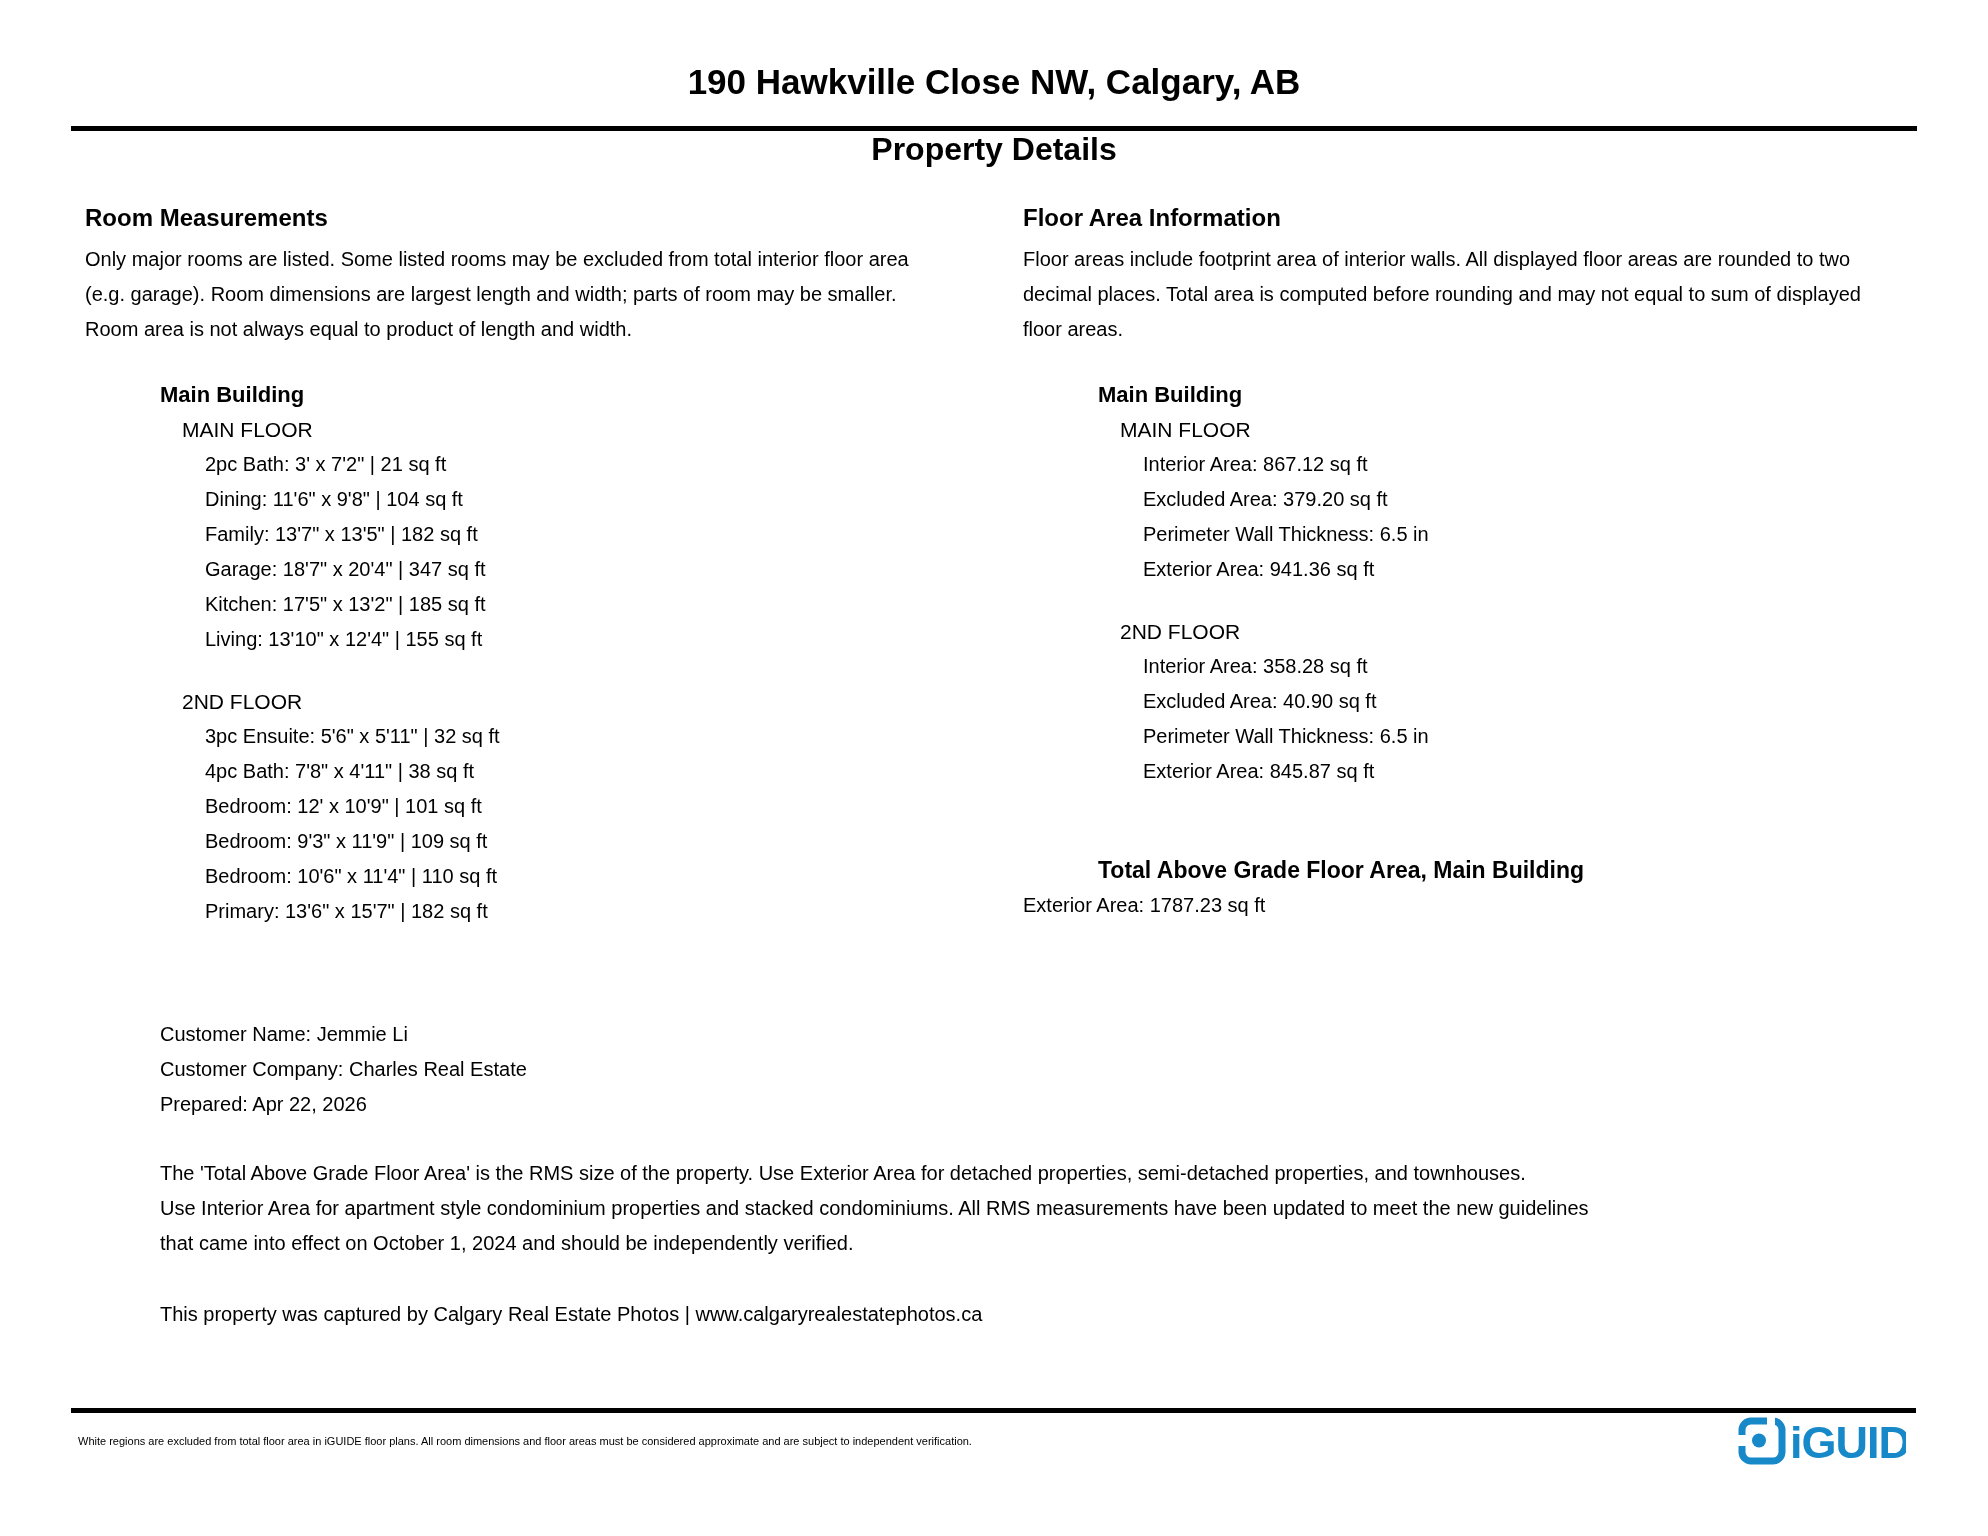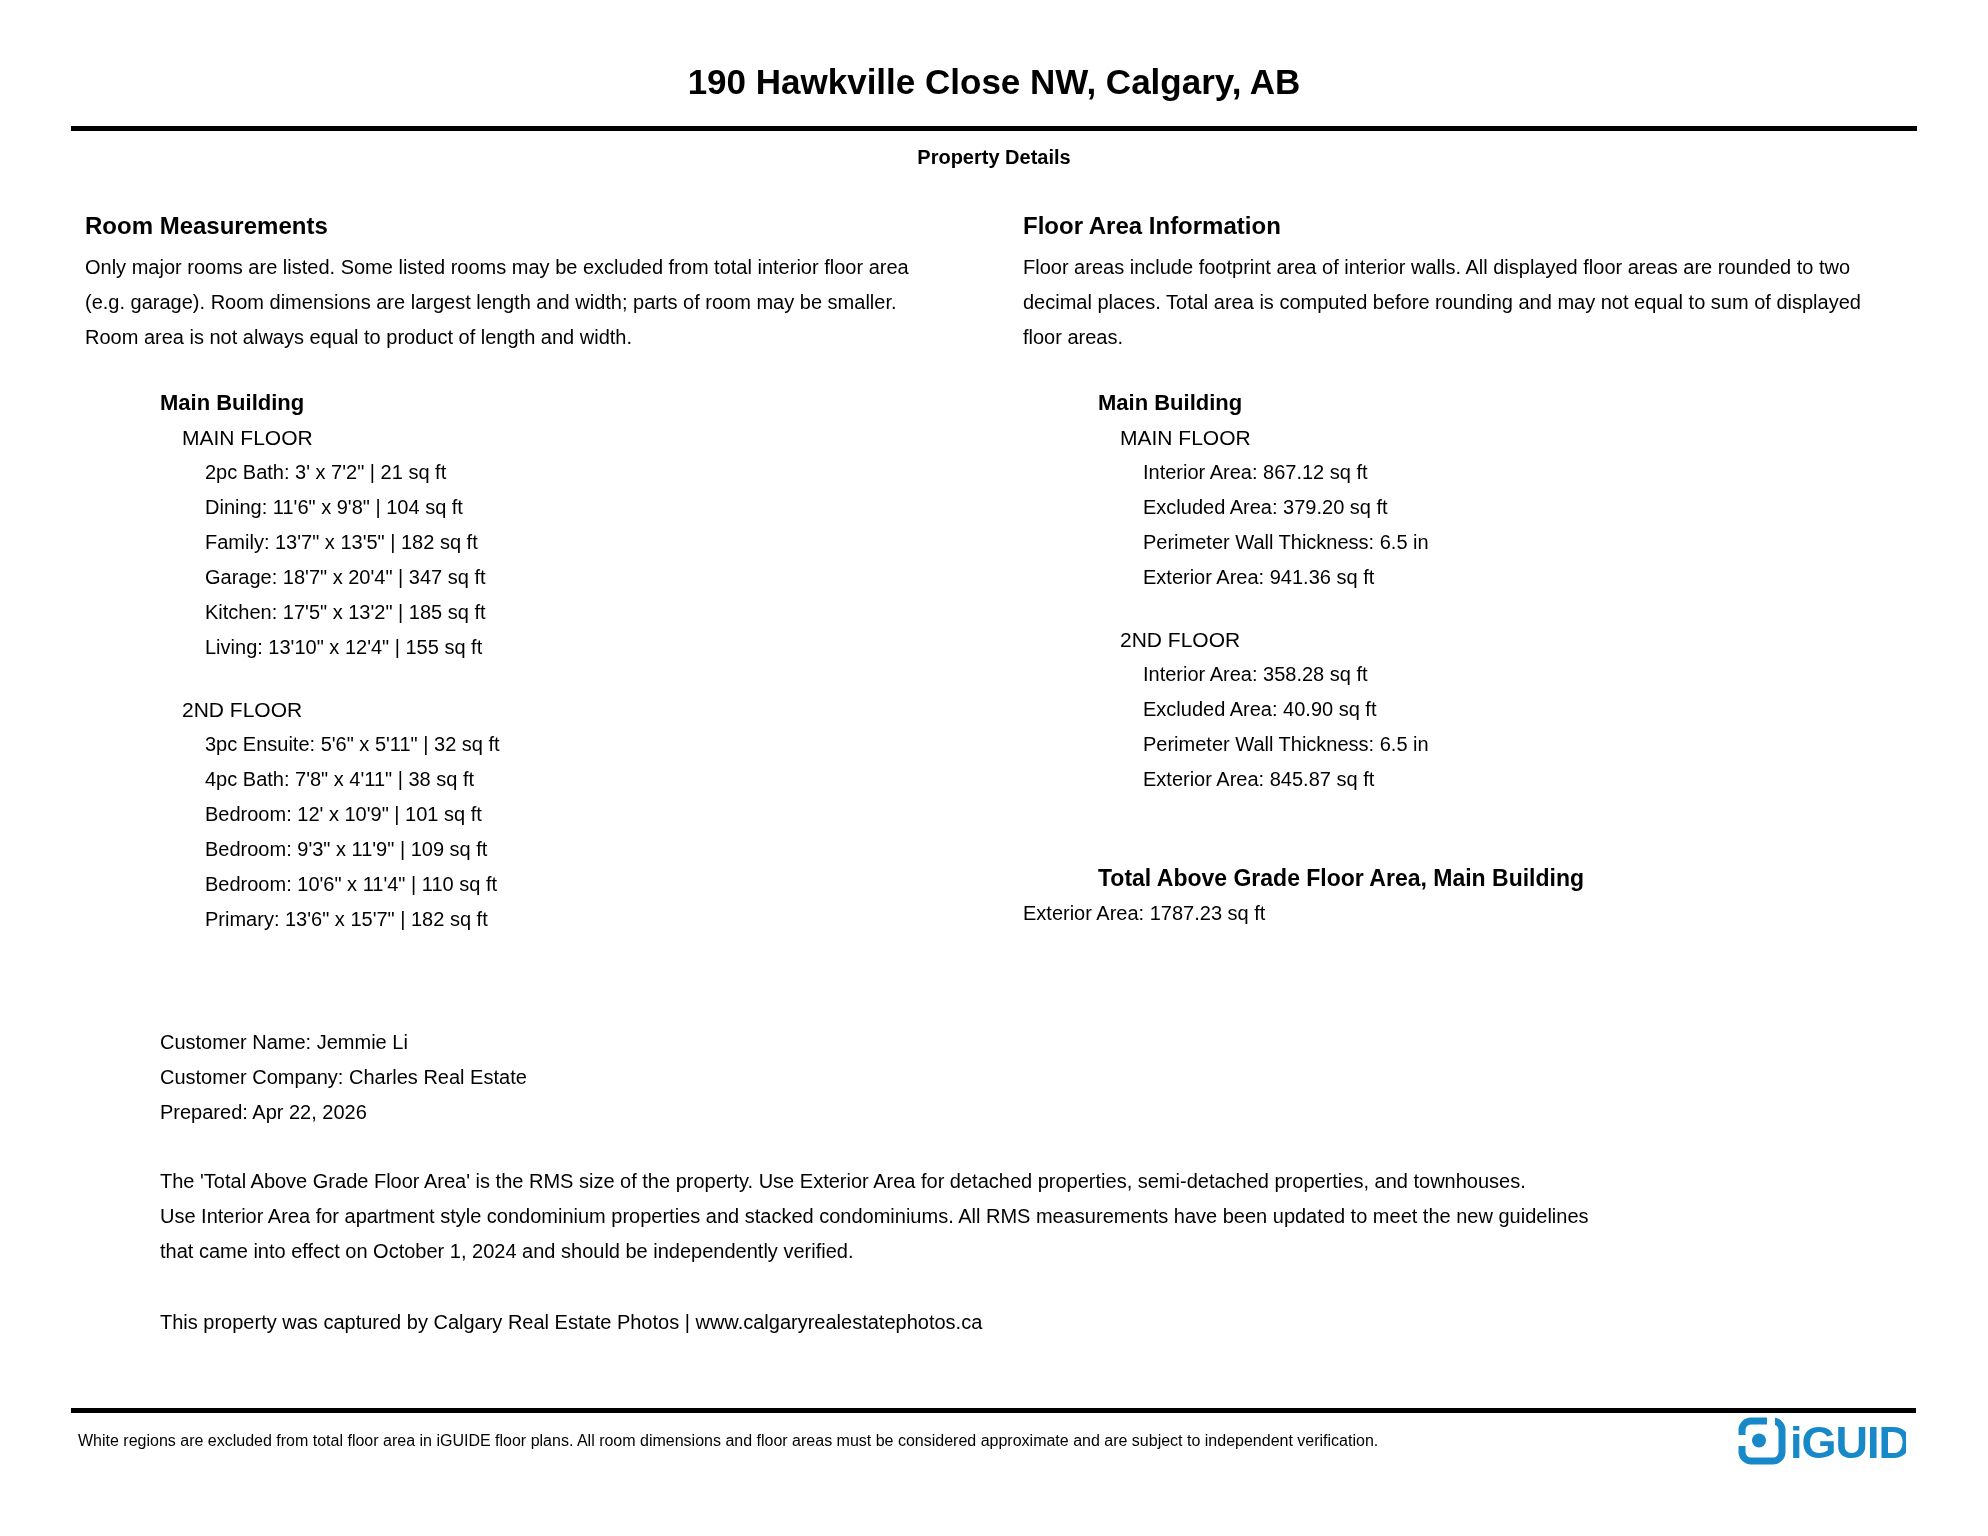--- a/index.html
+++ b/index.html
@@ -16,23 +16,23 @@
   .title {
     padding-top:58px;
     text-align:center;
     font-size:35px; font-weight:bold; line-height:48px;
   }
   .rule {
     margin:20px 71px 0 71px;
     height:5px; background:#000;
   }
   .subtitle {
-    margin-top:12px;
+    margin-top:4px;
     text-align:center;
-    font-size:20px; font-weight:bold; line-height:28px;
+    font-size:32px; font-weight:bold; line-height:28px;
   }
   .columns { display:flex; margin-top:40px; }
   .col-left  { width:994px; padding-left:85px; }
   .col-right { width:994px; padding-left:29px; }
   .section-heading { font-size:24px; font-weight:bold; line-height:30px; }
   .section-desc { margin-top:9px; }
   .building-name { margin:30px 0 0 75px; font-size:22px; font-weight:bold; line-height:35px; }
   .floor-block { margin-left:97px; }
   .floor-block + .floor-block { margin-top:27px; }
   .floor-name { font-size:21px; line-height:35px; }
@@ -44,21 +44,21 @@
   .rms-note { margin-top:34px; }
   .capture-credit { margin-top:36px; }
   .footer {
     position:absolute; left:71px; right:72px; top:1408px;
   }
   .footer-rule { height:5px; background:#000; }
   .footer-row {
     margin-top:4px;
     display:flex; justify-content:space-between; align-items:center;
   }
-  .footer-text { font-size:16px; line-height:24px; padding-left:7px; max-width:1560px; }
+  .footer-text { font-size:11px; line-height:24px; padding-left:7px; max-width:1560px; }
   .logo { display:flex; align-items:center; margin-right:10px; }
 </style>
 </head>
 <body>
 
 <div class="page">
 
   <div class="title">190 Hawkville Close NW, Calgary, AB</div>
   <div class="rule"></div>
   <div class="subtitle">Property Details</div>

